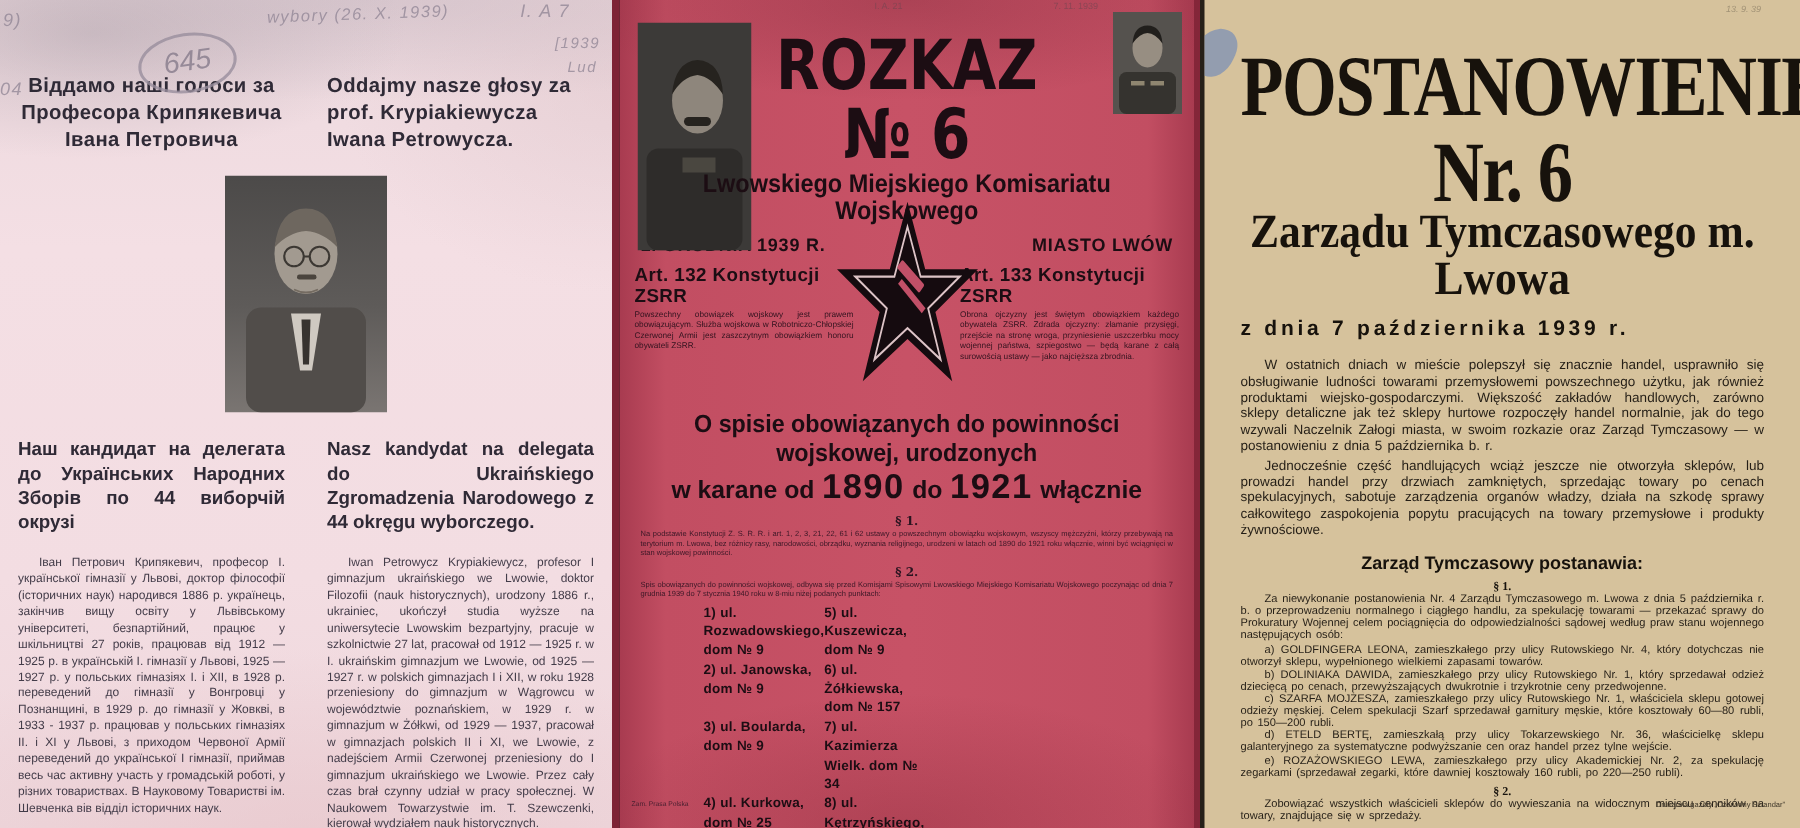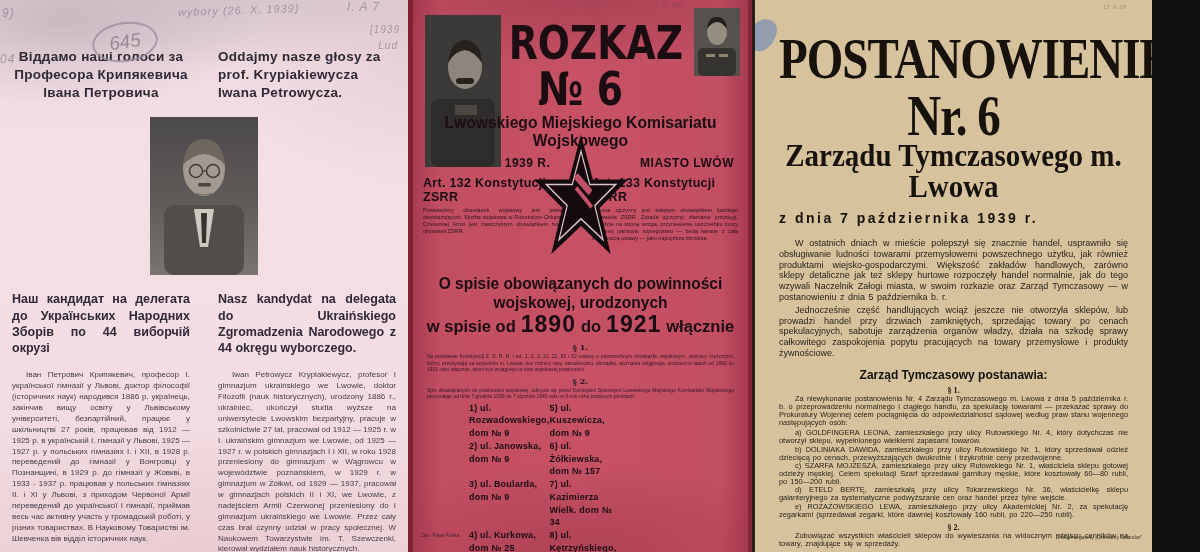--- a/index.html
+++ b/index.html
@@ -29,21 +29,21 @@
   .left-col { flex:1; }
   .left-head { font-size:13.5px; font-weight:bold; line-height:1.32; letter-spacing:.3px; color:#2f2a36; }
   .left-head.uk { text-align:center; }
   .left-subhead { font-size:12.5px; font-weight:bold; line-height:1.3; color:#2f2a36; text-align:justify; }
   .left-body { font-size:8px; line-height:1.36; text-align:justify; color:#433c49; margin-top:14px; }
   .left-body::first-letter { padding-left:14px; }
   .photo-frame { width:108px; height:158px; margin:16px auto 0 auto; display:block; }
 
   
   .poster-mid {
-    position:relative; width:344px; height:552px; overflow:hidden;
+    position:relative; width:392px; height:552px; overflow:hidden;
     border-left:5px solid #7d2335; border-right:4px solid #842639;
     background:
       radial-gradient(ellipse 300px 90px at 50% 0%, rgba(90,20,35,.25), rgba(90,20,35,0) 75%),
       radial-gradient(ellipse 280px 120px at 50% 100%, rgba(120,30,45,.3), rgba(120,30,45,0) 75%),
       linear-gradient(90deg, #a83b50 0%, #c24e62 8%, #c75266 50%, #c24e62 92%, #a83b50 100%);
     color:#2a1420;
   }
   .mid-inner { position:relative; padding:20px 10px 0 10px; height:100%; }
   .portrait { position:absolute; }
   .portrait.stalin { left:12px; top:15px; width:76px; height:152px; }
@@ -204,21 +204,21 @@
         </div>
         <div class="art-col">
           <div class="art-head">Art. 133 Konstytucji ZSRR</div>
           <div class="art-text">Obrona ojczyzny jest świętym obowiązkiem każdego obywatela ZSRR. Zdrada ojczyzny: złamanie przysięgi, przejście na stronę wroga, przyniesienie uszczerbku mocy wojennej państwa, szpiegostwo — będą karane z całą surowością ustawy — jako najcięższa zbrodnia.</div>
         </div>
       </div>
 
       <div class="mid-heading">
         <span class="l1">O spisie obowiązanych do powinności wojskowej, urodzonych</span>
         <span class="l2">
-          <span>w spisie od</span>
+          <span>w karane od</span>
           <span class="yr">1890</span>
           <span>do</span>
           <span class="yr">1921</span>
           <span>włącznie</span>
         </span>
       </div>
 
       <div class="sec-label">§ 1.</div>
       <p class="t5">Na podstawie Konstytucji Z. S. R. R. i art. 1, 2, 3, 21, 22, 61 i 62 ustawy o powszechnym obowiązku wojskowym, wszyscy mężczyźni, którzy przebywają na terytorium m. Lwowa, bez różnicy rasy, narodowości, obrządku, wyznania religijnego, urodzeni w latach od 1890 do 1921 roku włącznie, winni być wciągnięci w stan wojskowej powinności.</p>
 

